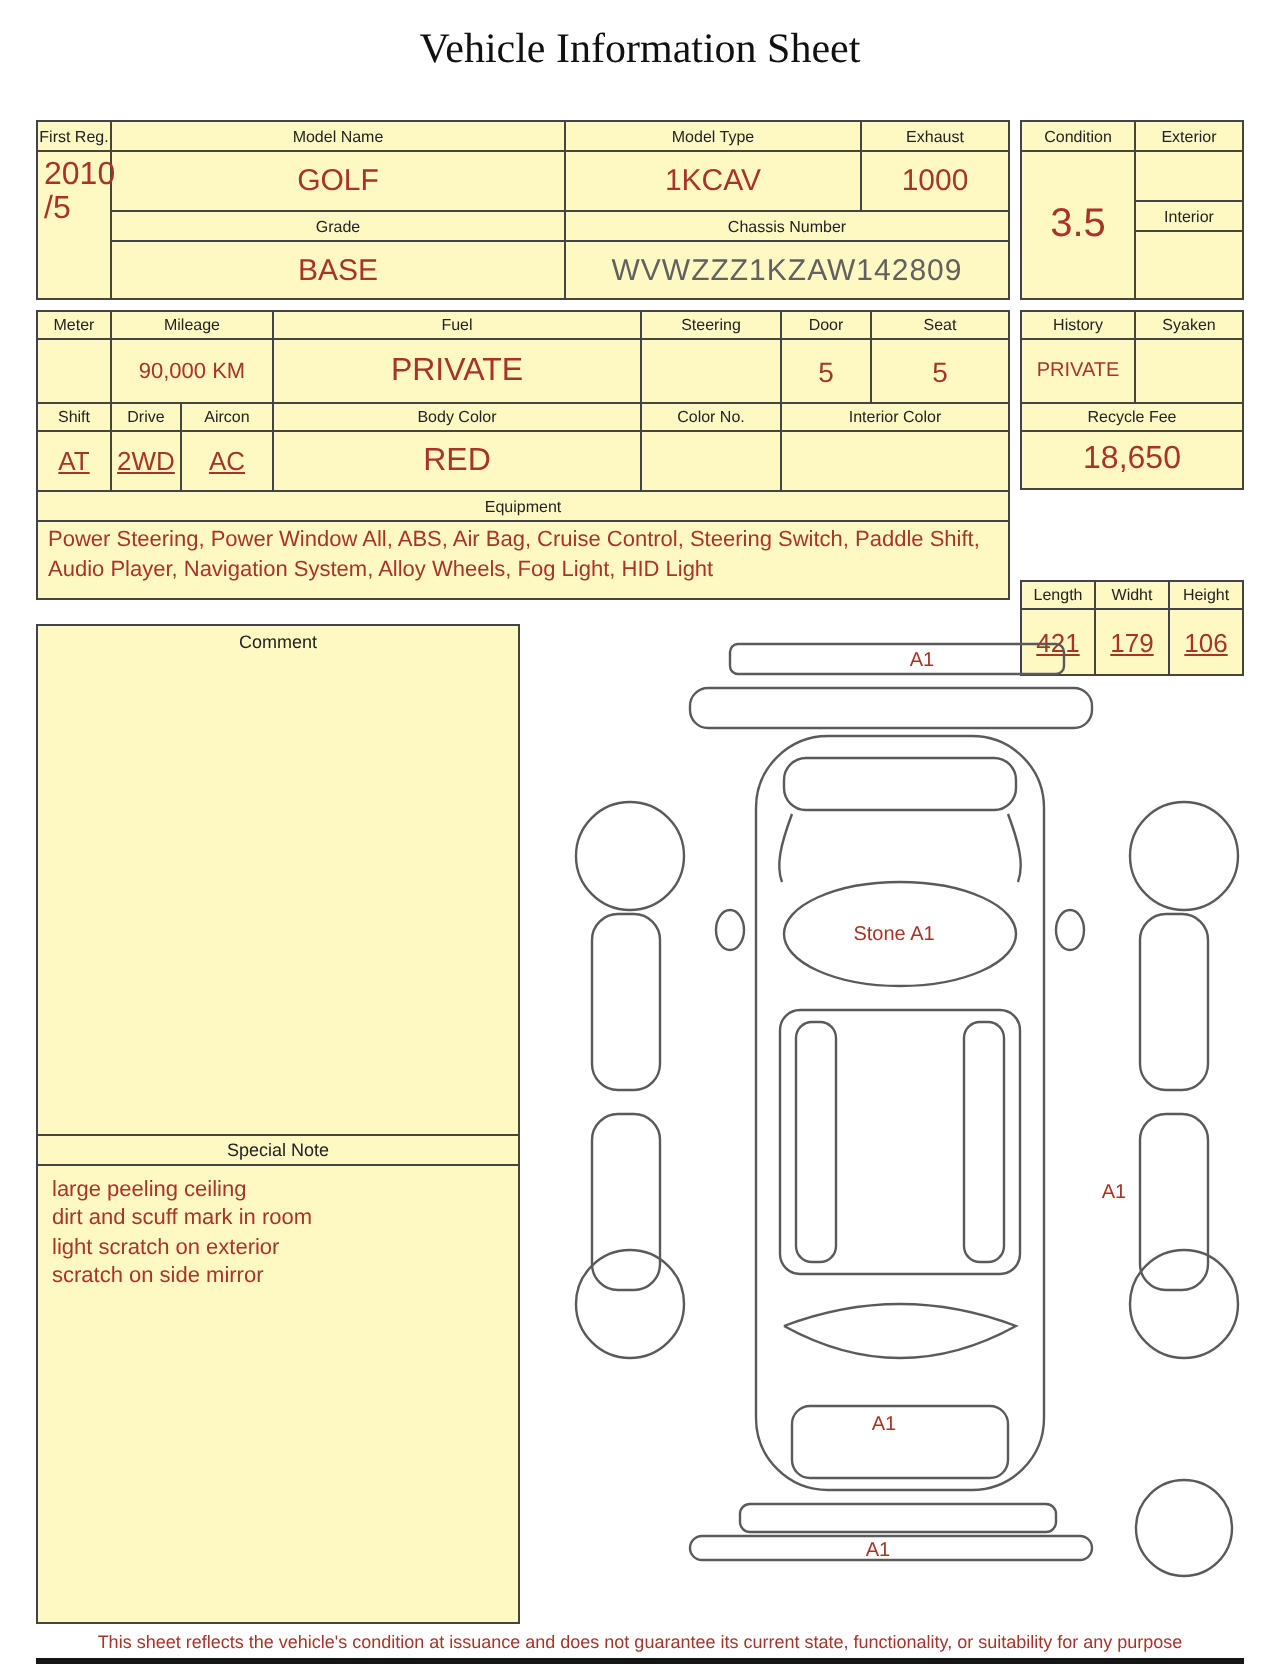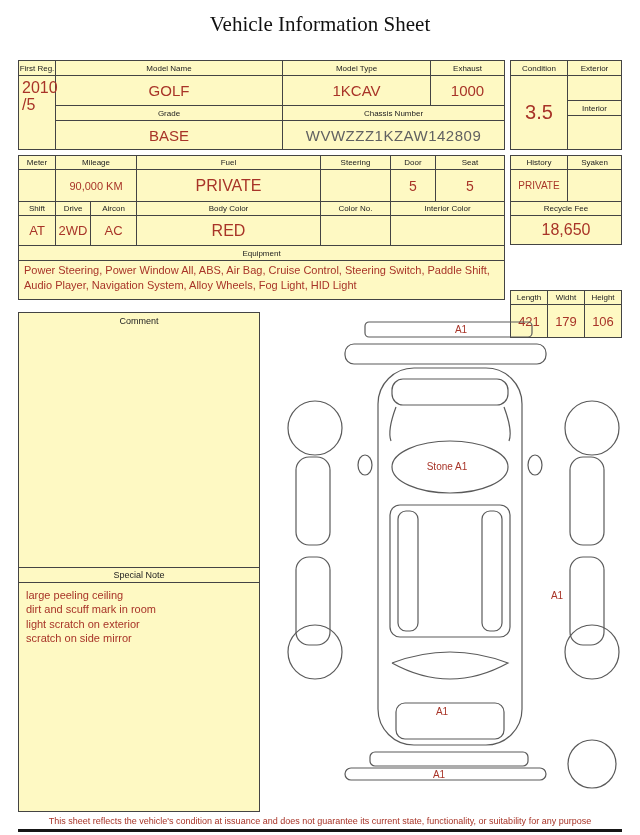--- a/index.html
+++ b/index.html
@@ -24,21 +24,21 @@
     font-size:8px; color:var(--ink); display:flex; align-items:center; justify-content:center;
     white-space:nowrap; overflow:hidden;
   }
   .cell{ display:flex; align-items:center; justify-content:center; overflow:hidden; }
   .br{ border-right:1px solid var(--line); }
   .bb{ border-bottom:1px solid var(--line); }
   .bt{ border-top:1px solid var(--line); }
   .red{ color:var(--red); }
   .gray{ color:var(--gray); letter-spacing:.5px; }
   .v20{ font-size:20px; } .v16{ font-size:16px; } .v15{ font-size:15px; }
-  .v14{ font-size:14px; } .v13{ font-size:13px; } .v11{ font-size:11px; } .v10{ font-size:10px; }
+  .v14{ font-size:14px; } .v13{ font-size:13px;text-decoration:underline; } .v11{ font-size:11px; } .v10{ font-size:10px; }
 
   .g1{ display:grid; width:100%; height:100%;
        grid-template-columns:37px 227px 148px 1fr;
        grid-template-rows:15px 30px 15px 1fr; }
   .g2{ display:grid; width:100%; height:100%;
        grid-template-columns:57px 1fr;
        grid-template-rows:15px 25px 15px 1fr; }
   .gA{ display:grid; width:100%; height:45px;
        grid-template-columns:37px 81px 184px 70px 45px 1fr;
        grid-template-rows:14px 1fr; }

